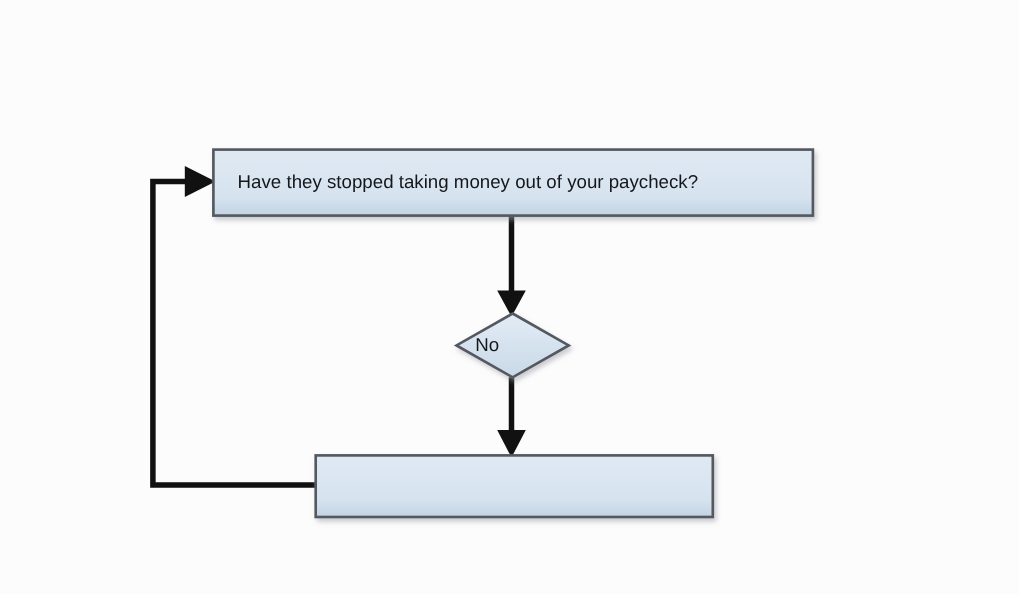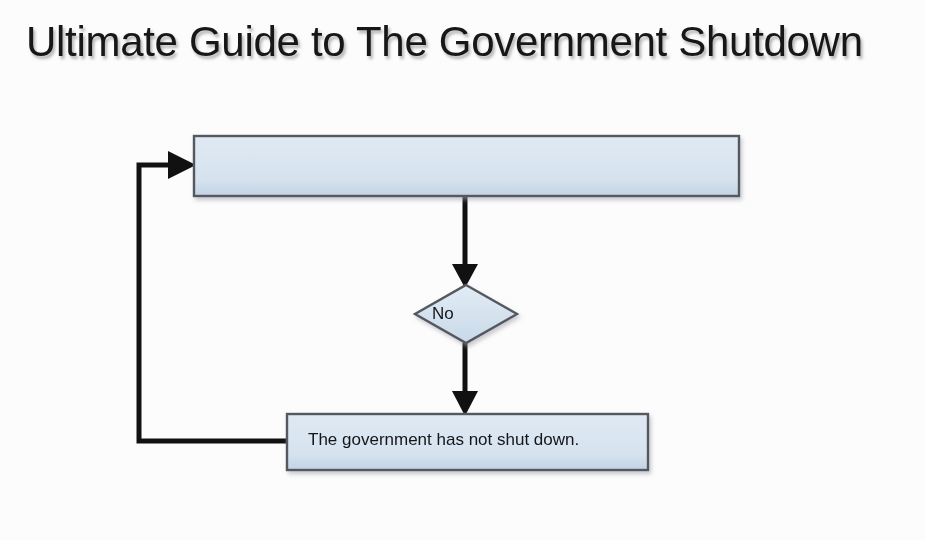--- a/index.html
+++ b/index.html
@@ -62,21 +62,20 @@
   #label-outcome {
     left: 308px;
     top: 430px;
   }
 </style>
 </head>
 <body>
 
 <div id="canvas">
 
-  <div id="chart-title">Ultimate Guide to The Government Shutdown</div>
 
   <svg id="flow-svg" viewBox="0 0 926 540">
     <defs>
       <linearGradient id="nodeGrad" x1="0" y1="0" x2="0" y2="1">
         <stop offset="0%" stop-color="#dfe9f3"></stop>
         <stop offset="72%" stop-color="#d6e3ef"></stop>
         <stop offset="100%" stop-color="#c2d3e4"></stop>
       </linearGradient>
       <linearGradient id="diamondGrad" x1="0" y1="0" x2="0" y2="1">
         <stop offset="0%" stop-color="#e2ecf5"></stop>
@@ -108,18 +107,18 @@
 
     <g>
       <polygon points="466,285 517,314 466,343 415,314" fill="url(#diamondGrad)" stroke="#54585f" stroke-width="2.4" filter="url(#softShadow)"></polygon>
     </g>
 
     <g>
       <rect x="287" y="414" width="361" height="56" fill="url(#nodeGrad)" stroke="#54585f" stroke-width="2.4" filter="url(#softShadow)"></rect>
     </g>
   </svg>
 
+  <div id="label-question" class="node-label">Have they stopped taking money out of your paycheck?</div>
 
   <div id="label-decision" class="node-label">No</div>
 
-  <div id="label-outcome" class="node-label">The government has not shut down.</div>
 
 </div>
 
 </body></html>

